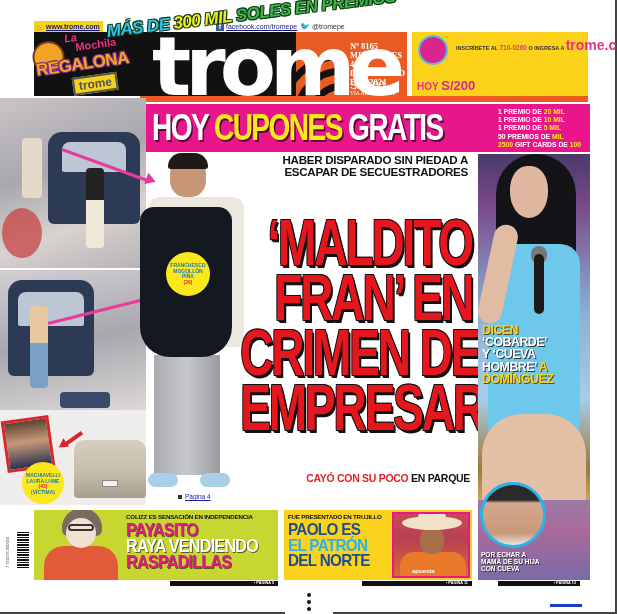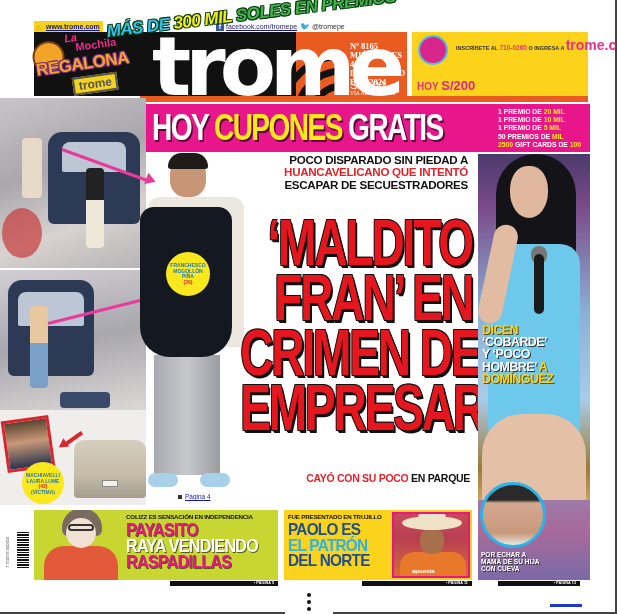--- a/index.html
+++ b/index.html
@@ -267,22 +267,21 @@
   <div>FRANCHESCO</div>
   <div>MOGOLLÓN</div>
   <div>PIÑA</div>
   <div class="age">(29)</div>
 </div>
 <div class="pagina-link">
   <span class="sq"></span><span>Página 4</span>
 </div>
 
 <div class="deck">
-  <div class="k">POCO DISPARADO SIN PIEDAD A</div>
-  <div class="r">HUANCAVELICANO QUE INTENTÓ</div>
+  <div class="k">HABER DISPARADO SIN PIEDAD A</div>
   <div class="k">ESCAPAR DE SECUESTRADORES</div>
 </div>
 <div class="headline">
   <div>‘MALDITO</div>
   <div>FRAN’ EN</div>
   <div>CRIMEN DE</div>
   <div>EMPRESARIO</div>
 </div>
 <div class="subdeck">
   <div><span class="r">CAYÓ CON SU POCO </span><span class="k">EN PARQUE</span></div>
@@ -293,21 +292,21 @@
   <div class="dress"></div>
   <div class="arm"></div>
   <div class="face"></div>
   <div class="mic-head"></div>
   <div class="mic"></div>
   <div class="legs"></div>
 </div>
 <div class="model-caption">
   <div>DICEN</div>
   <div class="w">‘COBARDE’</div>
-  <div class="w">Y ‘POCO</div>
+  <div class="w">Y ‘CUEVA</div>
   <div><span class="w">HOMBRE’</span><span> A</span></div>
   <div>DOMÍNGUEZ</div>
 </div>
 
 <div class="barcode">
   <div class="bars"></div>
   <div class="num">7 750076 000054</div>
 </div>
 
 <div class="teaser-payasito">

